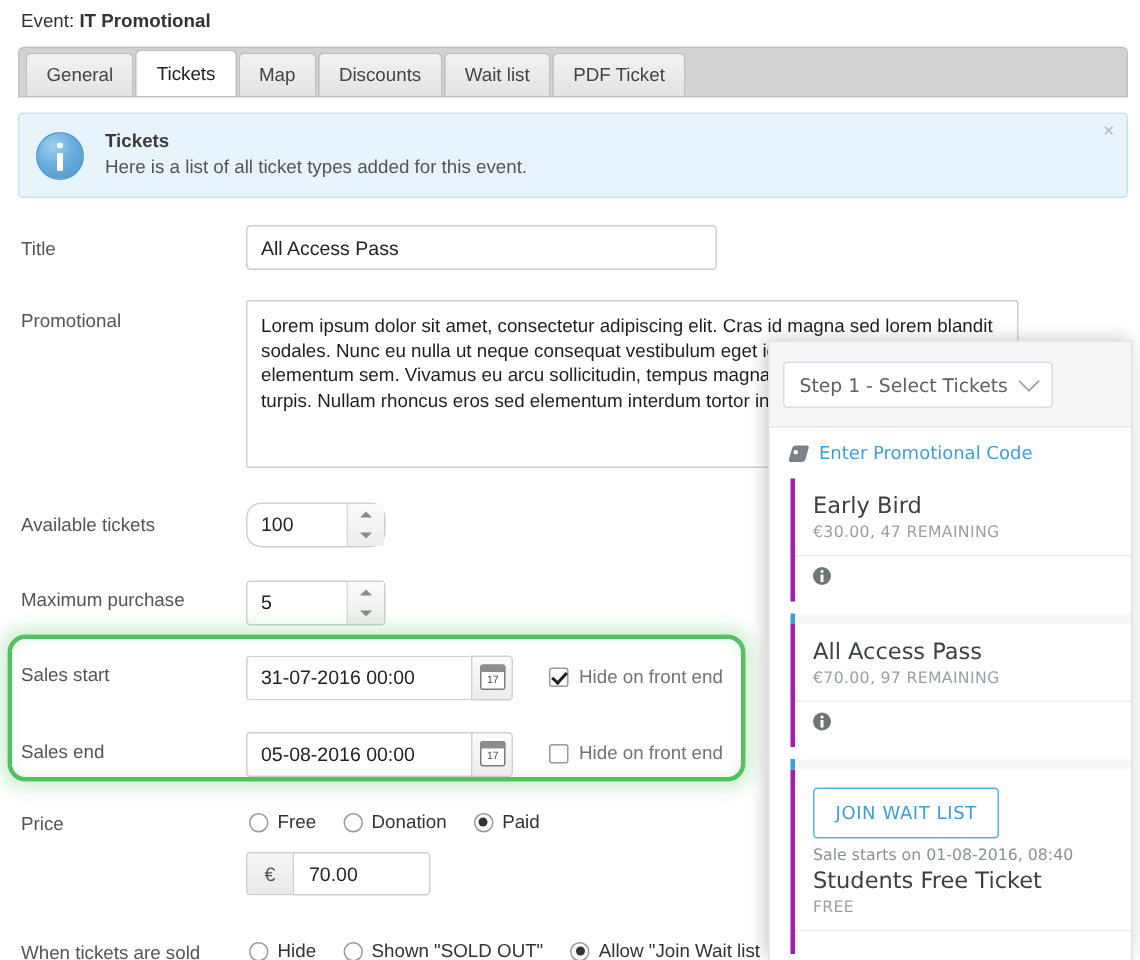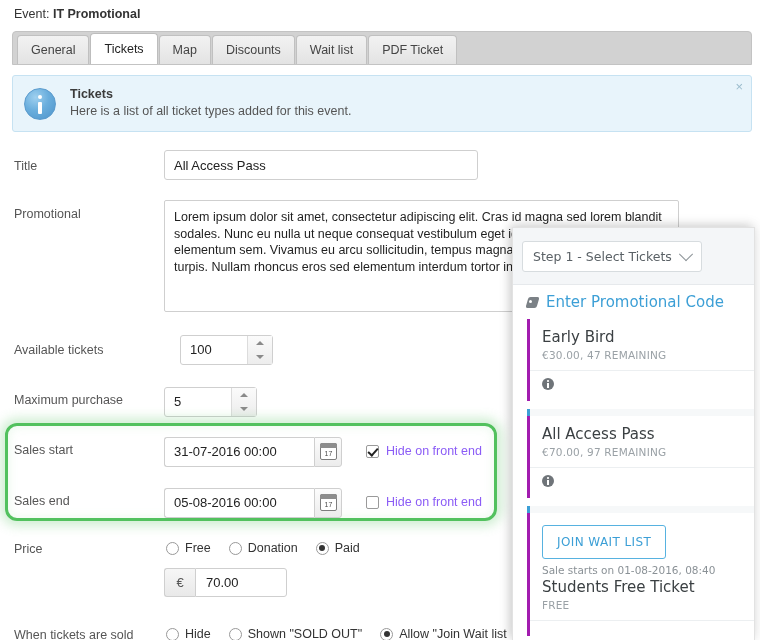--- a/index.html
+++ b/index.html
@@ -229,21 +229,21 @@
     content: "";
     position: absolute;
     left: 50%; top: 50%;
     margin: -2px 0 0 -4px;
     border-left: 4px solid transparent;
     border-right: 4px solid transparent;
     border-top: 4px solid #8a8a8a;
   }
 
   #avail-label { left: 14px; top: 343px; }
-  #avail-spin  { left: 180px; top: 335px; }
+  #avail-spin  { left: 164px; top: 335px; border-radius: 10px; }
   #maxpur-label{ left: 14px; top: 393px; }
   #maxpur-spin { left: 164px; top: 387px; }
 
   
   #highlight-box {
     position: absolute;
     left: 5px;
     top: 423px;
     width: 492px;
     height: 98px;
@@ -313,21 +313,21 @@
   }
 
   #salestart-group { left: 164px; top: 437px; }
   #salesend-group  { left: 164px; top: 488px; }
 
   .chk-row {
     position: absolute;
     display: flex;
     align-items: center;
     font-size: 12.5px;
-    color: #8b5cf6;
+    color: #737373;
     white-space: nowrap;
     cursor: pointer;
     text-align: center;
   }
   .chk-box {
     width: 13px; height: 13px;
     box-sizing: border-box;
     border: 1px solid #9a9a9a;
     background: #ffffff;
     border-radius: 2px;
@@ -485,21 +485,21 @@
   }
   #promo-tag-icon:after {
     content: "";
     position: absolute;
     left: 2px; top: 3px;
     width: 3px; height: 3px;
     border-radius: 50%;
     background: #ffffff;
   }
   #promo-link {
-    font-size: 15px;
+    font-size: 12px;
     color: #3c9fd6;
     cursor: pointer;
   }
 
   .ticket-card {
     margin: 0 0 8px 14px;
     border-left: 3px solid #a21caf;
     background: #ffffff;
     position: relative;
   }

